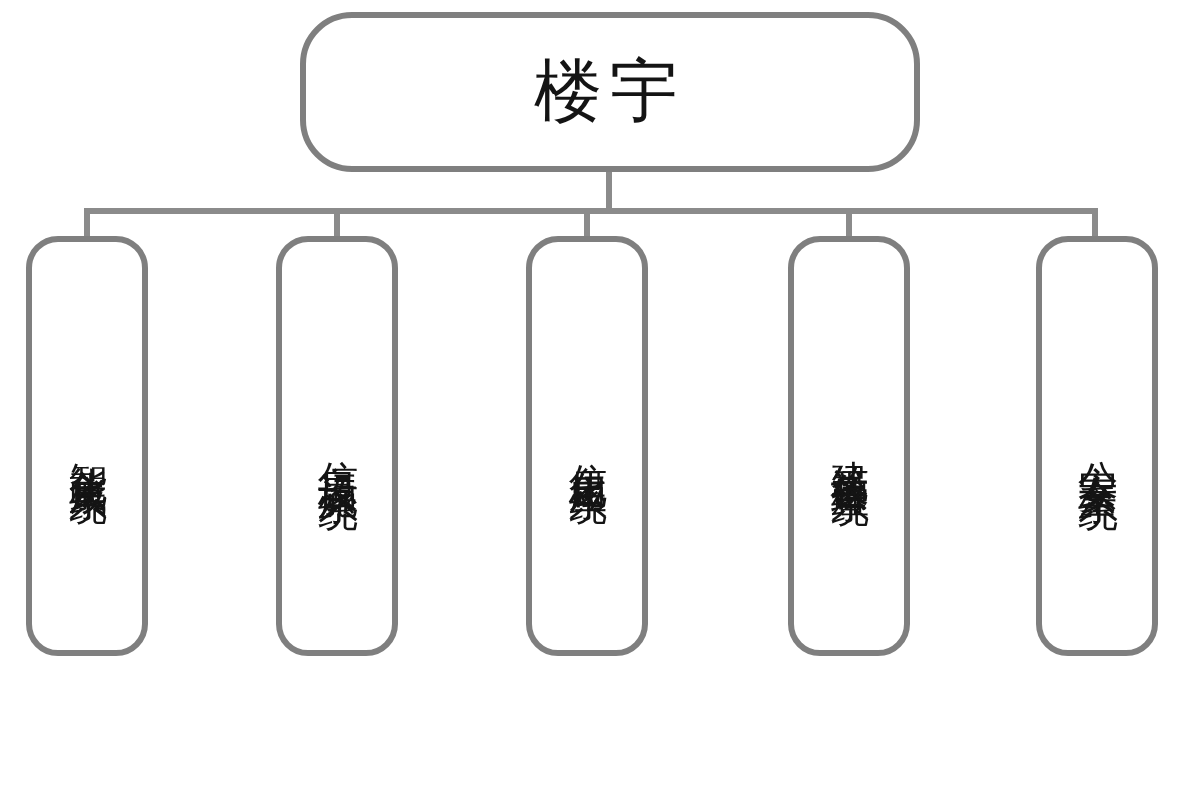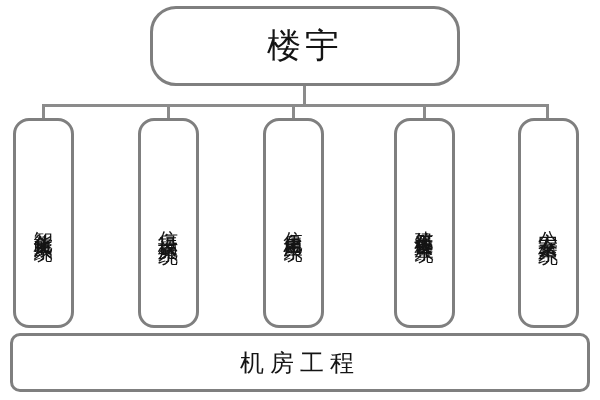--- a/index.html
+++ b/index.html
@@ -139,17 +139,14 @@
   <div class="node column-node col-3">
     <span class="vertical-label">信息化应用系统</span>
   </div>
   <div class="node column-node col-4">
     <span class="vertical-label">建筑设备管理系统</span>
   </div>
   <div class="node column-node col-5">
     <span class="vertical-label">公安安全系统</span>
   </div>
 
-  <div class="node bottom-node">
-    <span class="bottom-label">机房工程</span>
-  </div>
 
 </div>
 
 </body></html>

